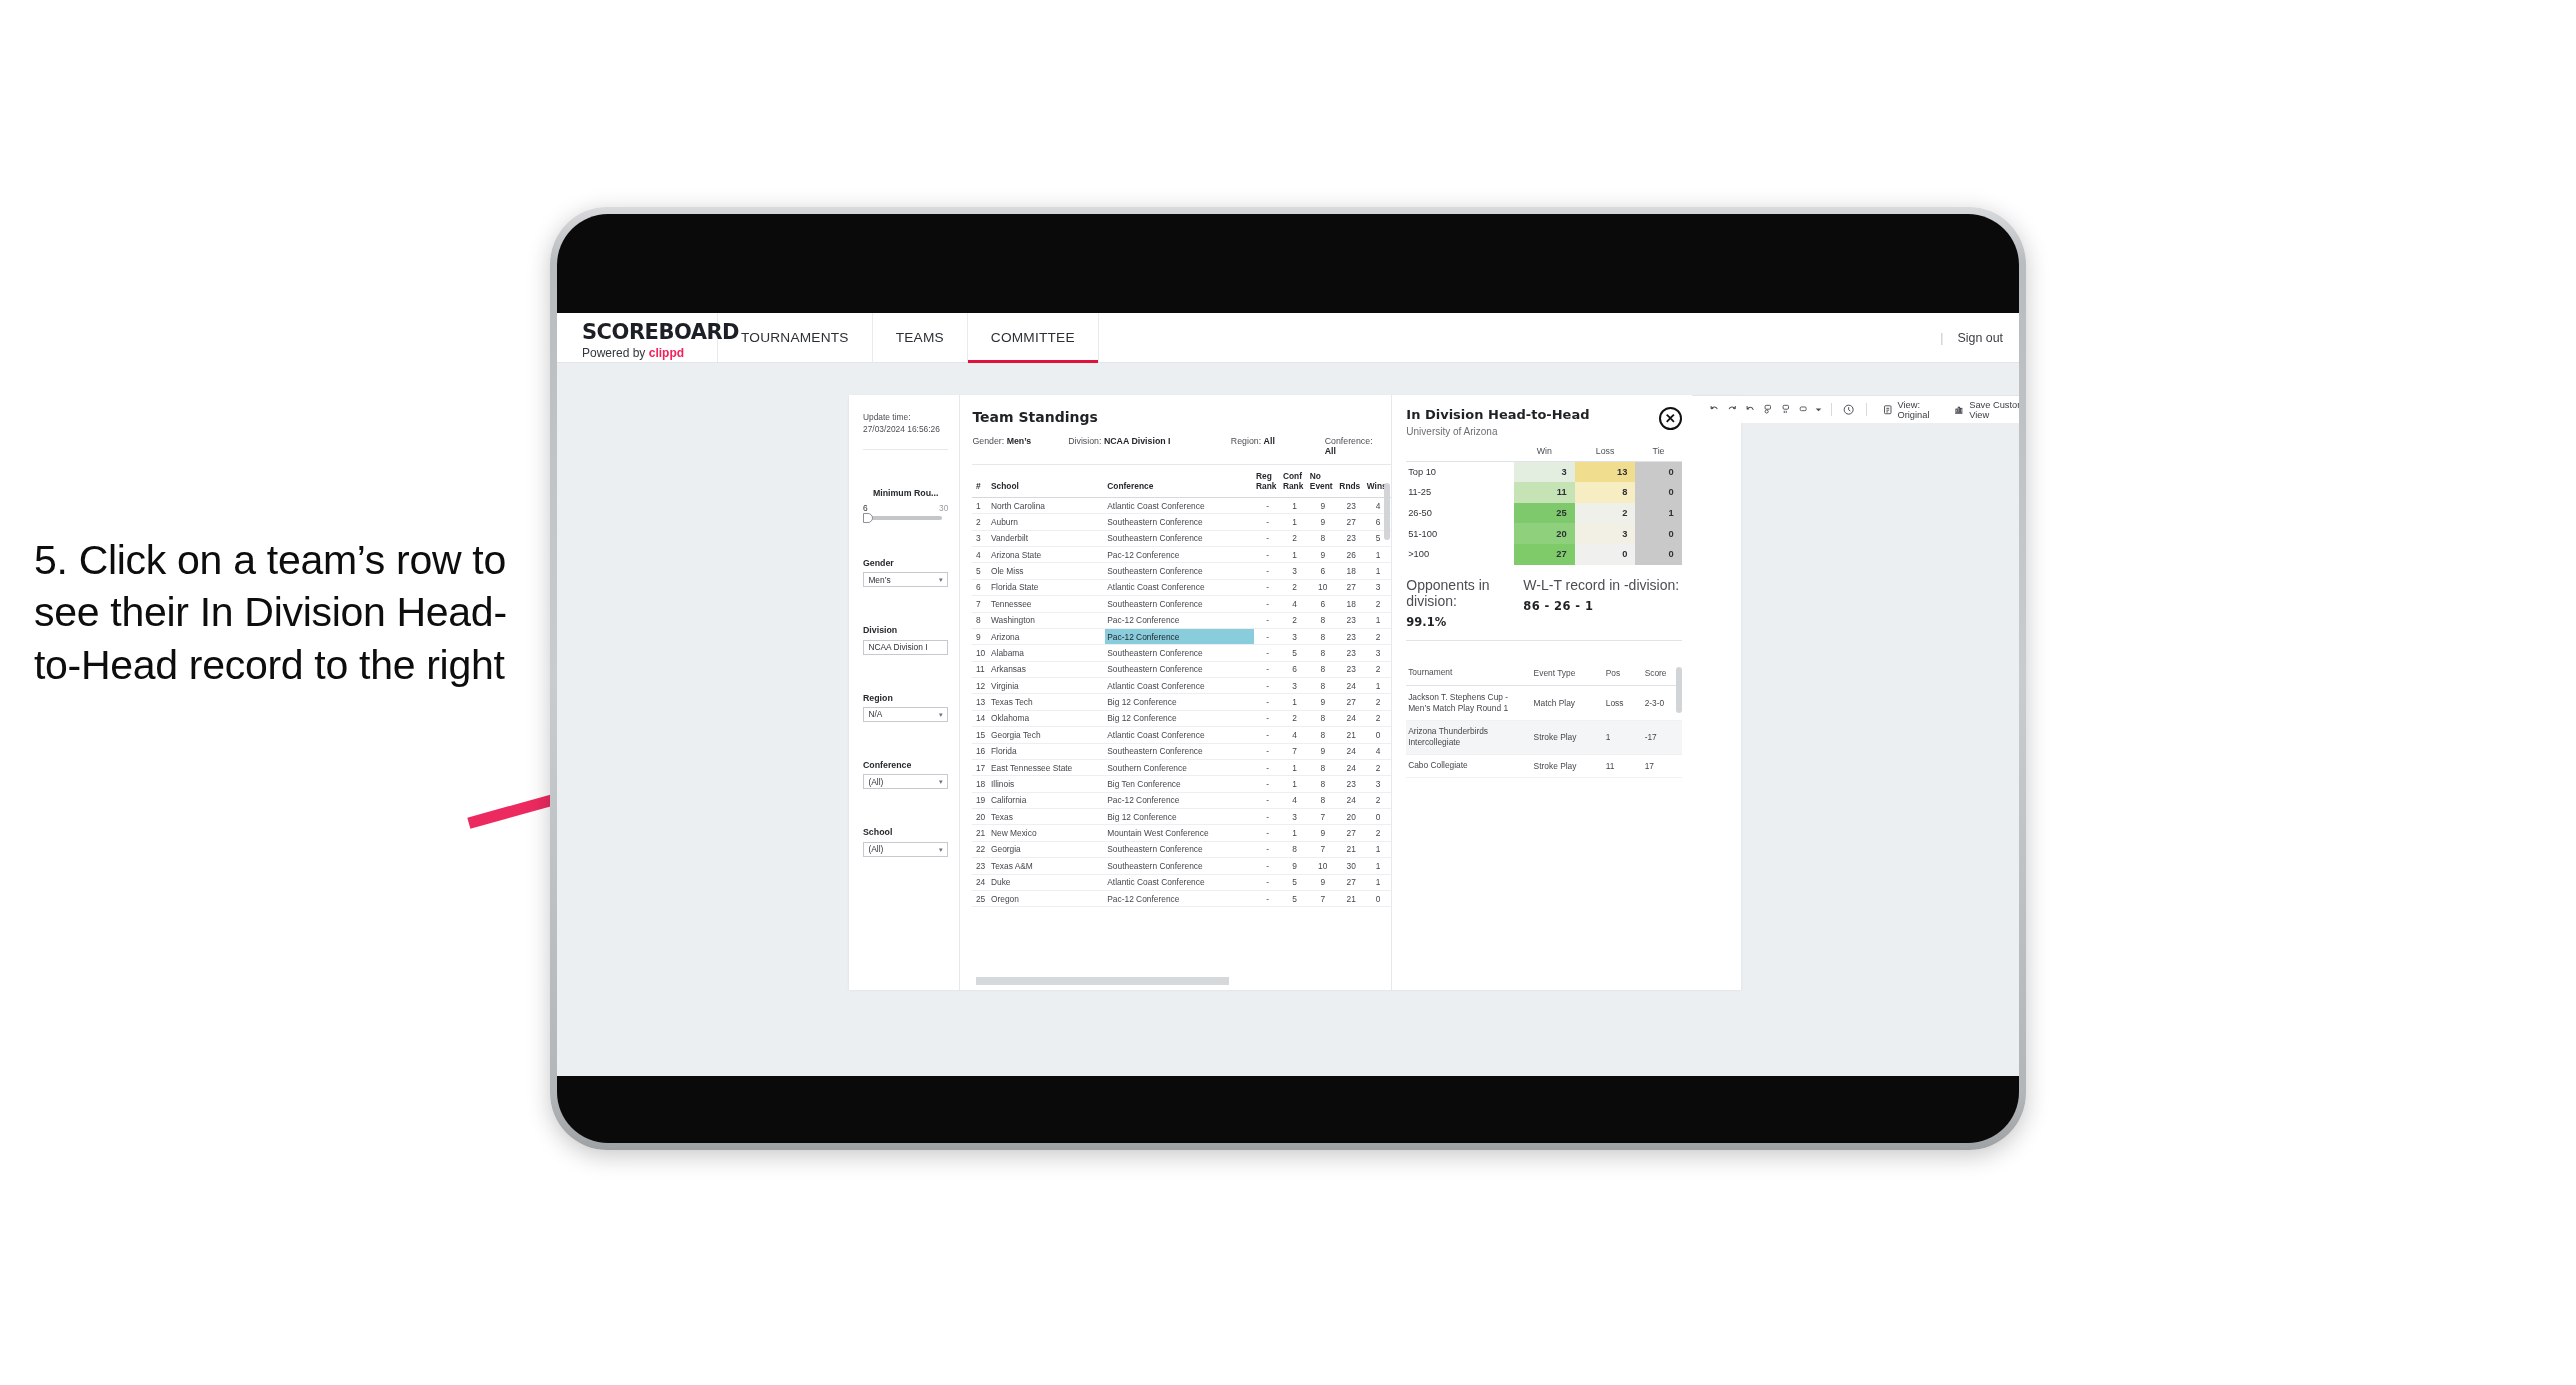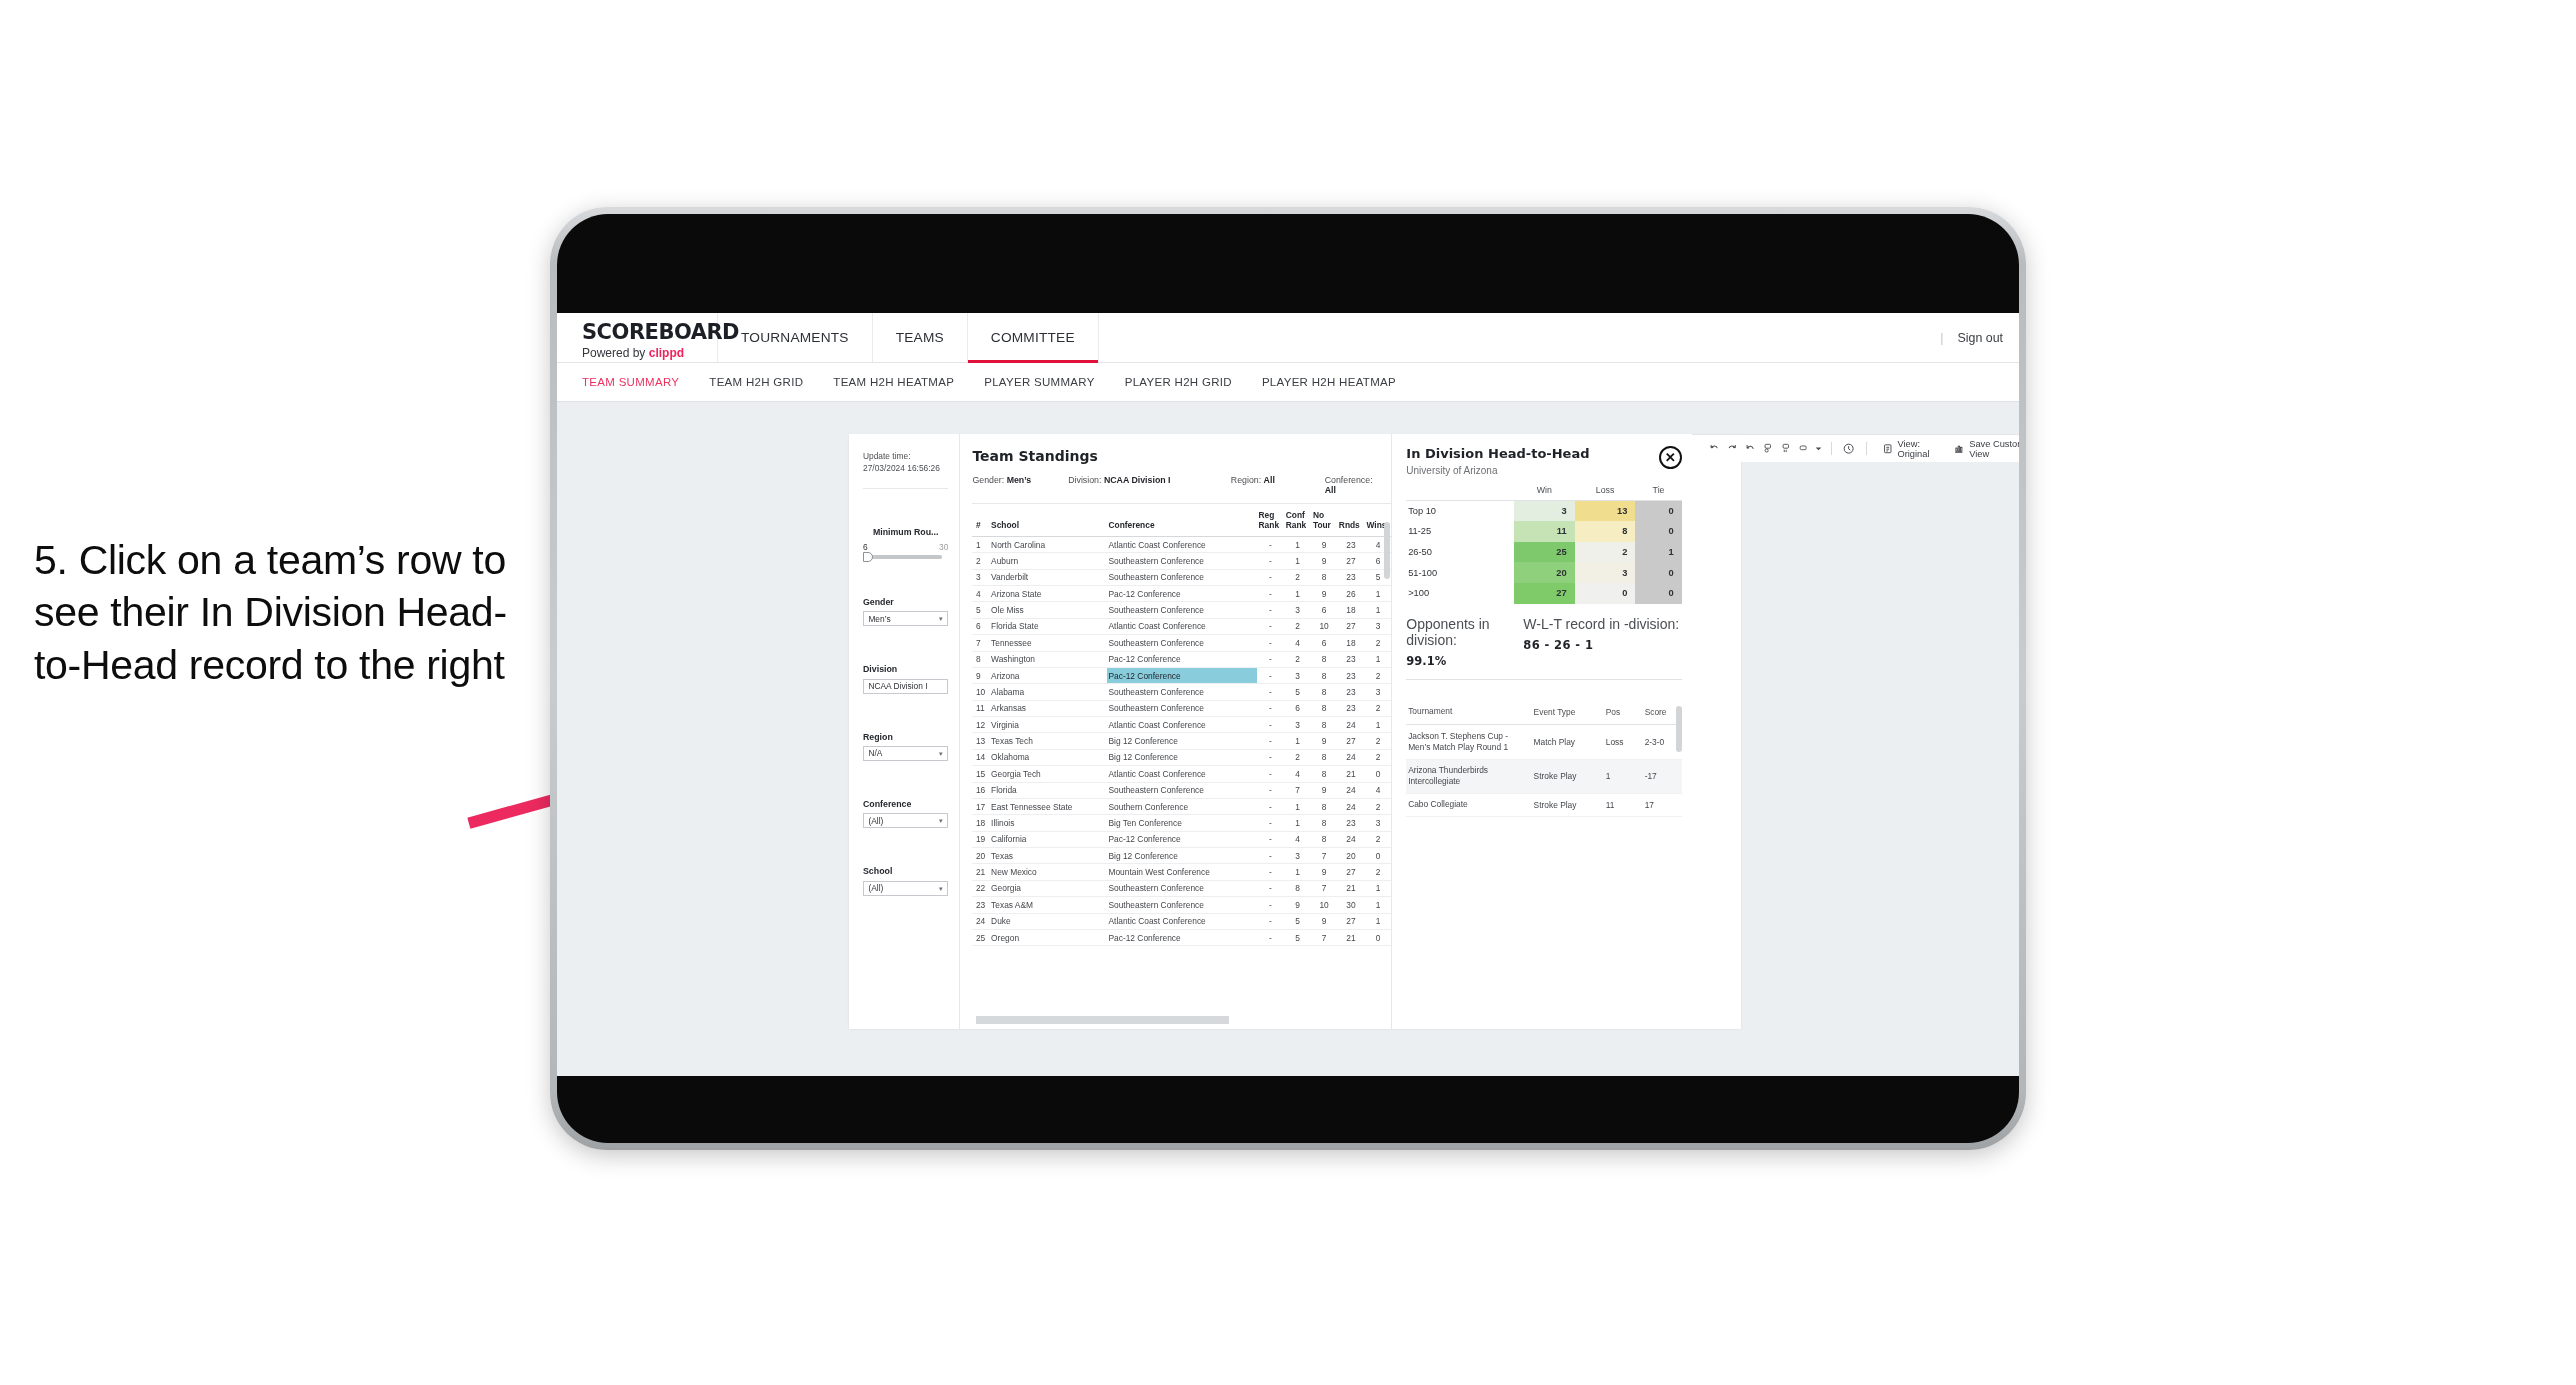--- a/index.html
+++ b/index.html
@@ -272,28 +272,20 @@
         </div>
         <div class="topnav-item">TOURNAMENTS</div>
         <div class="topnav-item">TEAMS</div>
         <div class="topnav-item active">COMMITTEE</div>
         <div id="signout-wrap">
           <span id="signout-divider">|</span>
           <span>Sign out</span>
         </div>
       </div>
 
-      <div id="subnav">
-        <span class="sub-item active">TEAM SUMMARY</span>
-        <span class="sub-item">TEAM H2H GRID</span>
-        <span class="sub-item">TEAM H2H HEATMAP</span>
-        <span class="sub-item">PLAYER SUMMARY</span>
-        <span class="sub-item">PLAYER H2H GRID</span>
-        <span class="sub-item">PLAYER H2H HEATMAP</span>
-      </div>
 
       <div id="canvas">
         <div id="viz">
 
           <div id="viz-body">
 
             <div id="filters">
               <div id="update-label">
                 <div>Update time:</div>
                 <div>27/03/2024 16:56:26</div>
@@ -377,21 +369,21 @@
 
                 <div id="table-wrap">
                   <table class="standings">
                     <thead>
                         <tr>
                       <th class="c-num">#</th>
                       <th class="c-school">School</th>
                       <th class="c-conf">Conference</th>
                       <th class="c-reg">Reg Rank</th>
                       <th class="c-cr">Conf Rank</th>
-                      <th class="c-nt">No Tour</th>
+                      <th class="c-nt">No Event</th>
                       <th class="c-rn">Rnds</th>
                       <th class="c-wn">Wins</th>
                     </tr>
                       </thead>
                     <tbody id="standings-body">
                         <tr>
                           <td class="c-num">1</td>
                           <td class="c-school">North Carolina</td>
                           <td class="c-conf">Atlantic Coast Conference</td>
                           <td class="c-reg">-</td>

